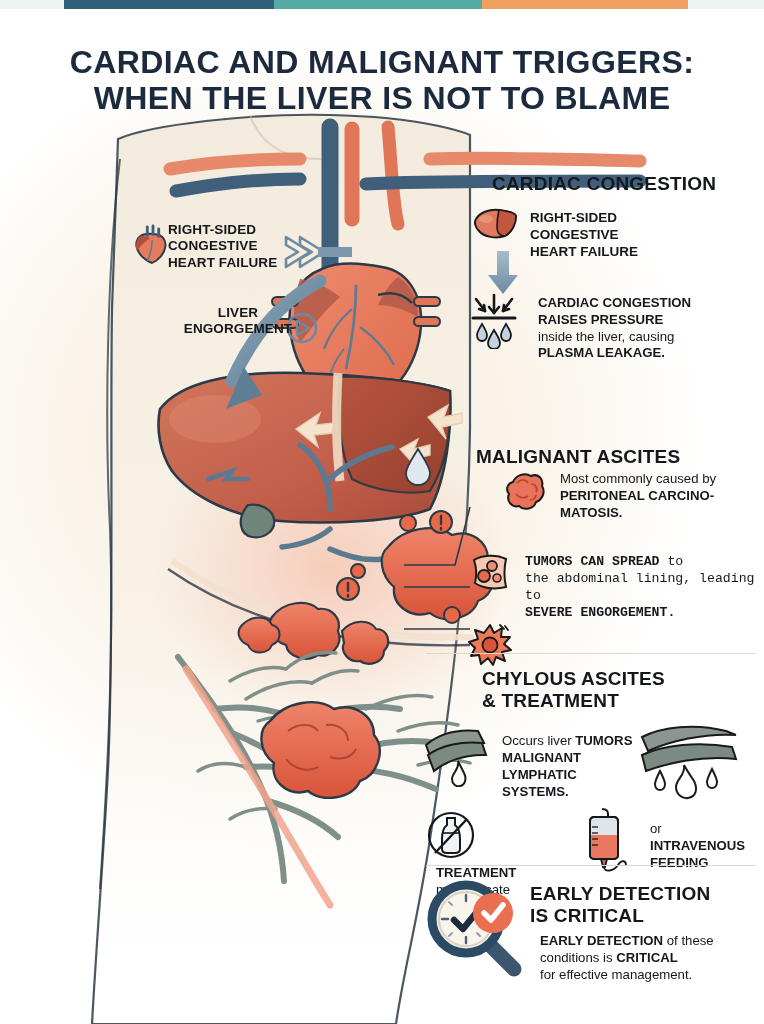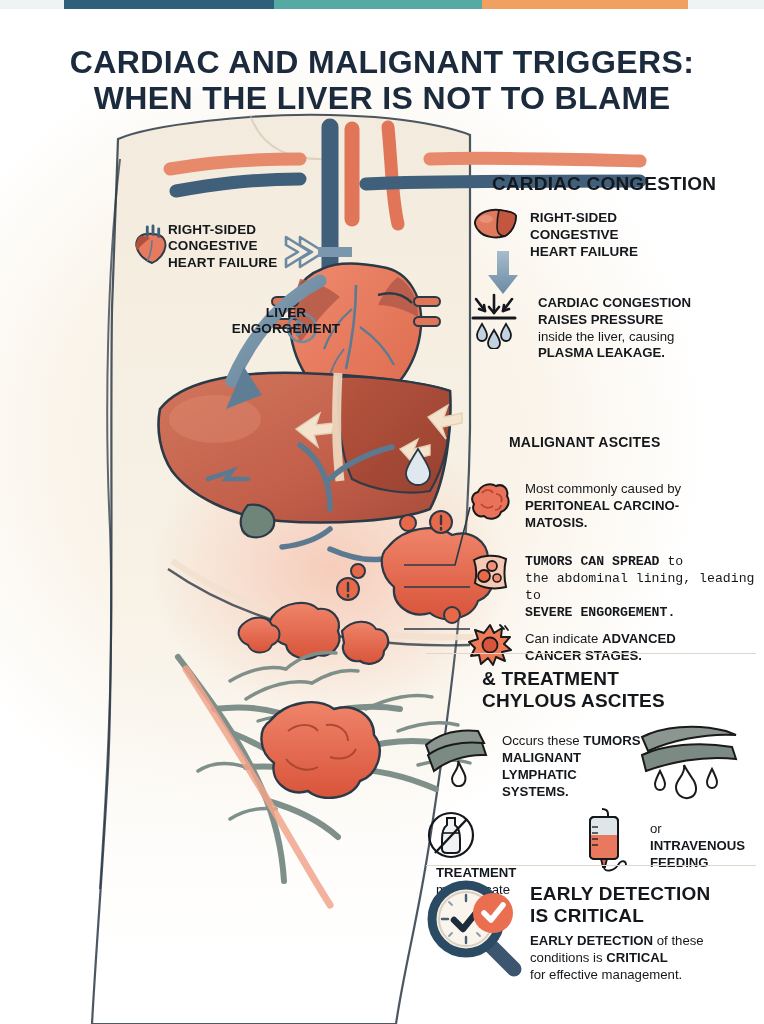--- a/index.html
+++ b/index.html
@@ -34,58 +34,58 @@
   }
   #title .l1{ display:block; font-size:32px; }
   #title .l2{ display:block; font-size:32px; }
 
   
   #illo{ position:absolute; top:0; left:0; width:764px; height:1015px; pointer-events:none; }
 
   
   .left-callout{ position:absolute; color:#14181c; font-weight:bold; font-size:13.5px; line-height:1.22; letter-spacing:.1px; }
   #cal-rsc{ left:168px; top:213px; }
-  #cal-liver{ left:178px; top:296px; text-align:center; width:120px;margin-left:48px;}
+  #cal-liver{ left:178px; top:296px; text-align:center; width:120px;}
 
   
   #right-col{ position:absolute; left:404px; top:150px; width:352px; }
   .sec-head{
     color:#14181c; font-weight:bold; letter-spacing:.2px; line-height:1.15;
   }
   #h-cardiac{ position:absolute; left:88px; top:14px; font-size:19px; }
-  #h-malig{ position:absolute; left:72px; top:275px; font-size:14px;margin-left:33px; }
+  #h-malig{ position:absolute; left:72px; top:287px; font-size:19px; }
   #h-chyl{ position:absolute; left:78px; top:509px; font-size:19px; width:220px; }
   #h-early{ position:absolute; left:126px; top:724px; font-size:19px; width:200px; }
 
   .row{ position:absolute; display:flex; align-items:flex-start; }
   .row .ico{ flex:0 0 auto; }
   .row .txt{ font-size:13.2px; line-height:1.28; color:#14181c; }
   .row .txt b{ font-weight:bold; }
   .row .txt .norm{ font-weight:normal; }
 
   #r-rsc{ left:68px; top:48px; }
   #r-rsc .txt{ margin-left:12px; font-weight:bold; font-size:13.5px; line-height:1.26; padding-top:2px;}
   #r-press{ left:64px; top:134px; }
   #r-press .txt{ margin-left:18px; font-size:13.2px; line-height:1.27; padding-top:2px;}
 
-  #r-peri{ left:64px; top:320px; }
+  #r-peri{ left:64px; top:310px;padding-left:35px; }
   #r-peri .txt{ margin-left:13px; padding-top:2px;}
   #r-tumor{ left:64px; top:393px;font-family:Liberation Mono, monospace; }
   #r-tumor .txt{ margin-left:13px; padding-top:2px;}
   #r-adv{ left:64px; top:464px; }
   #r-adv .txt{ margin-left:13px; padding-top:8px;}
 
   #r-lymph{ left:18px; top:562px; width:340px;}
   #r-lymph .txt{ margin-left:8px; padding-top:12px; font-size:13.2px;}
   #r-treat{ left:22px; top:650px;flex-direction:column; }
   #r-treat .txt{ margin-left:10px; padding-top:4px;}
   #r-iv{ left:178px; top:648px; }
   #r-iv .txt{ margin-left:20px; padding-top:14px;}
 
-  #r-early{ left:126px; top:773px; width:210px;}
+  #r-early{ left:136px; top:773px; width:210px;}
   #r-early .txt{ font-size:13.2px; line-height:1.3;}
 
   .divider{ position:absolute; height:1px; background:#ddd7cd; }
   #div-1{ left:22px; top:494px; width:330px; }
   #div-2{ left:22px; top:706px; width:330px; }
 
   .ico svg{ display:block; }
 </style>
 </head>
 <body>
@@ -422,44 +422,40 @@
           <path d="M22 2 L26 10 L34 5 L33 14 L42 14 L36 21 L43 27 L34 29 L37 38
                    L28 34 L25 42 L20 35 L13 41 L11 32 L3 33 L7 25 L1 19
                    L10 16 L7 7 L16 10 Z" fill="#ef7a57" stroke="#1a1a1a" stroke-width="2" stroke-linejoin="round"></path>
           <circle cx="22" cy="22" r="7.5" fill="#d8543a" stroke="#1a1a1a" stroke-width="1.8"></circle>
           <g stroke="#1a1a1a" stroke-width="1.8" stroke-linecap="round">
             <path d="M32 2 L36 6"></path>
               <path d="M37 3 L40 7"></path>
           </g>
         </svg>
       </span>
-      <span class="txt">
-        <span class="norm">Can indicate </span><b>ADVANCED</b><br>
-        <b>CANCER STAGES.</b>
-      </span>
     </div>
 
     <div class="divider" id="div-1"></div>
 
     <div class="sec-head" id="h-chyl">
+      <div>CHYLOUS ASCITES</div>
       <div>&amp; TREATMENT</div>
-      <div>CHYLOUS ASCITES</div>
     </div>
 
     <div class="row" id="r-lymph">
       <span class="ico">
         <svg width="72" height="66" viewBox="0 0 72 66">
           <path d="M4 24 C 18 12, 36 8, 56 10 L 62 22 C 44 21, 24 28, 10 40 Z" fill="#8a968f" stroke="#1a1a1a" stroke-width="2"></path>
           <path d="M6 34 C 20 24, 40 20, 60 22 L 64 34 C 44 33, 24 40, 12 50 Z" fill="#7c8a84" stroke="#1a1a1a" stroke-width="2"></path>
           <path d="M36 40 C 38 48, 30 52, 30 58 C 30 63, 34 66, 38 65
                    C 43 64, 45 58, 42 52 C 40 48, 38 44, 36 40 Z" fill="none" stroke="#1a1a1a" stroke-width="2"></path>
         </svg>
       </span>
       <span class="txt">
-        <span class="norm">Occurs these </span><b>TUMORS</b><br>
+        <span class="norm">Occurs liver </span><b>TUMORS</b><br>
         <b>MALIGNANT</b><br>
         <b>LYMPHATIC</b><br>
         <b>SYSTEMS.</b>
       </span>
       <span class="ico" style="position:absolute;left:218px;top:0">
         <svg width="100" height="80" viewBox="0 0 100 80">
           <path d="M2 16 C 22 6, 54 2, 86 10 L 96 14 C 64 12, 30 20, 8 30 Z" fill="#8a968f" stroke="#1a1a1a" stroke-width="2"></path>
           <path d="M2 34 C 24 24, 58 20, 92 26 L 96 38 C 62 34, 28 42, 6 50 Z" fill="#7c8a84" stroke="#1a1a1a" stroke-width="2"></path>
           <path d="M44 44 C 46 54, 36 58, 36 66 C 36 73, 42 78, 48 77
                    C 56 76, 58 68, 54 60 C 50 54, 46 48, 44 44 Z" fill="none" stroke="#1a1a1a" stroke-width="2"></path>

